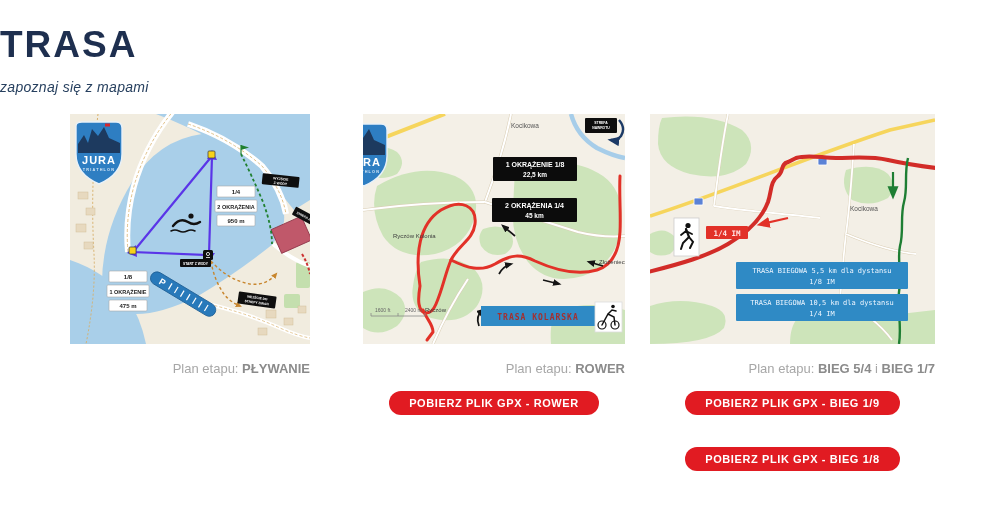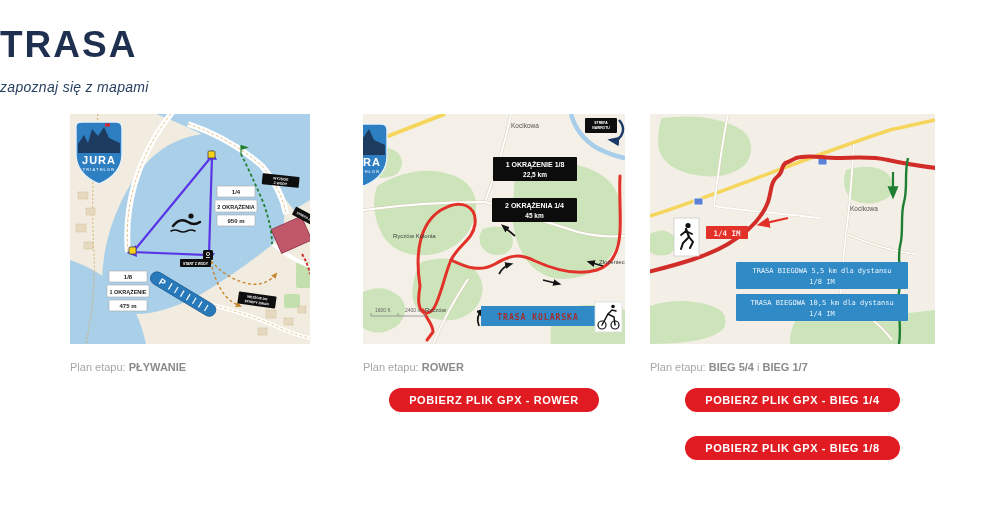--- a/index.html
+++ b/index.html
@@ -6,21 +6,21 @@
   body{width:999px;height:524px;background:#ffffff;font-family:"Liberation Sans",sans-serif;overflow:hidden;}
   .header{padding-top:24px;}
   .title{margin:0;font-size:37px;font-weight:800;letter-spacing:2px;color:#1e2f4f;}
   .subtitle{margin-top:13px;font-style:italic;font-size:14px;color:#27405f;letter-spacing:.3px;}
   .row{display:flex;align-items:flex-start;margin-top:19px;}
   .col{flex:0 0 auto;}
   .col1{width:240px;margin-left:70px;}
   .col2{width:262px;margin-left:53px;}
   .col3{width:285px;margin-left:25px;}
   .map-frame svg{display:block;}
-  .caption{text-align:left;margin-top:17px;font-size:11px;color:#a7a7a7;}
+  .caption{text-align:right;margin-top:17px;font-size:13px;color:#a7a7a7;}
   .caption .b{font-weight:700;color:#8b8b8b;}
   .btn-wrap{text-align:center;margin-top:15px;}
   .btn{display:inline-block;background:#e11b22;color:#fff;border:none;border-radius:26px;
        padding:6px 20px;font-family:"Liberation Sans",sans-serif;font-size:11px;font-weight:700;
        letter-spacing:.6px;cursor:pointer;white-space:nowrap;}
   svg text{font-family:"Liberation Sans",sans-serif;}
   svg text.mono{font-family:"DejaVu Sans Mono",monospace;}
 </style>
 </head>
 <body>
@@ -314,17 +314,17 @@
           <text x="172" y="170" text-anchor="middle" class="mono" font-size="7" fill="#eef6ff">1/8 IM</text>
         </g>
         <g>
           <rect x="86" y="180" width="172" height="27" rx="1" fill="#2f8ac5"></rect>
           <text x="172" y="191" text-anchor="middle" class="mono" font-size="7" fill="#eef6ff">TRASA BIEGOWA 10,5 km dla dystansu</text>
           <text x="172" y="202" text-anchor="middle" class="mono" font-size="7" fill="#eef6ff">1/4 IM</text>
         </g>
       </svg>
     </div>
     <div class="caption"><span>Plan etapu: </span><span class="b">BIEG 5/4</span><span> i </span><span class="b">BIEG 1/7</span></div>
-    <div class="btn-wrap"><button class="btn">POBIERZ PLIK GPX - BIEG 1/4</button></div>
-    <div class="btn-wrap" style="margin-top:24px;"><button class="btn">POBIERZ PLIK GPX - BIEG 1/8</button></div>
+    <div class="btn-wrap"><button class="btn">POBIERZ PLIK GPX - BIEG 1/9</button></div>
+    <div class="btn-wrap" style="margin-top:32px;"><button class="btn">POBIERZ PLIK GPX - BIEG 1/8</button></div>
   </div>
 
 </div>
 
 </body></html>

